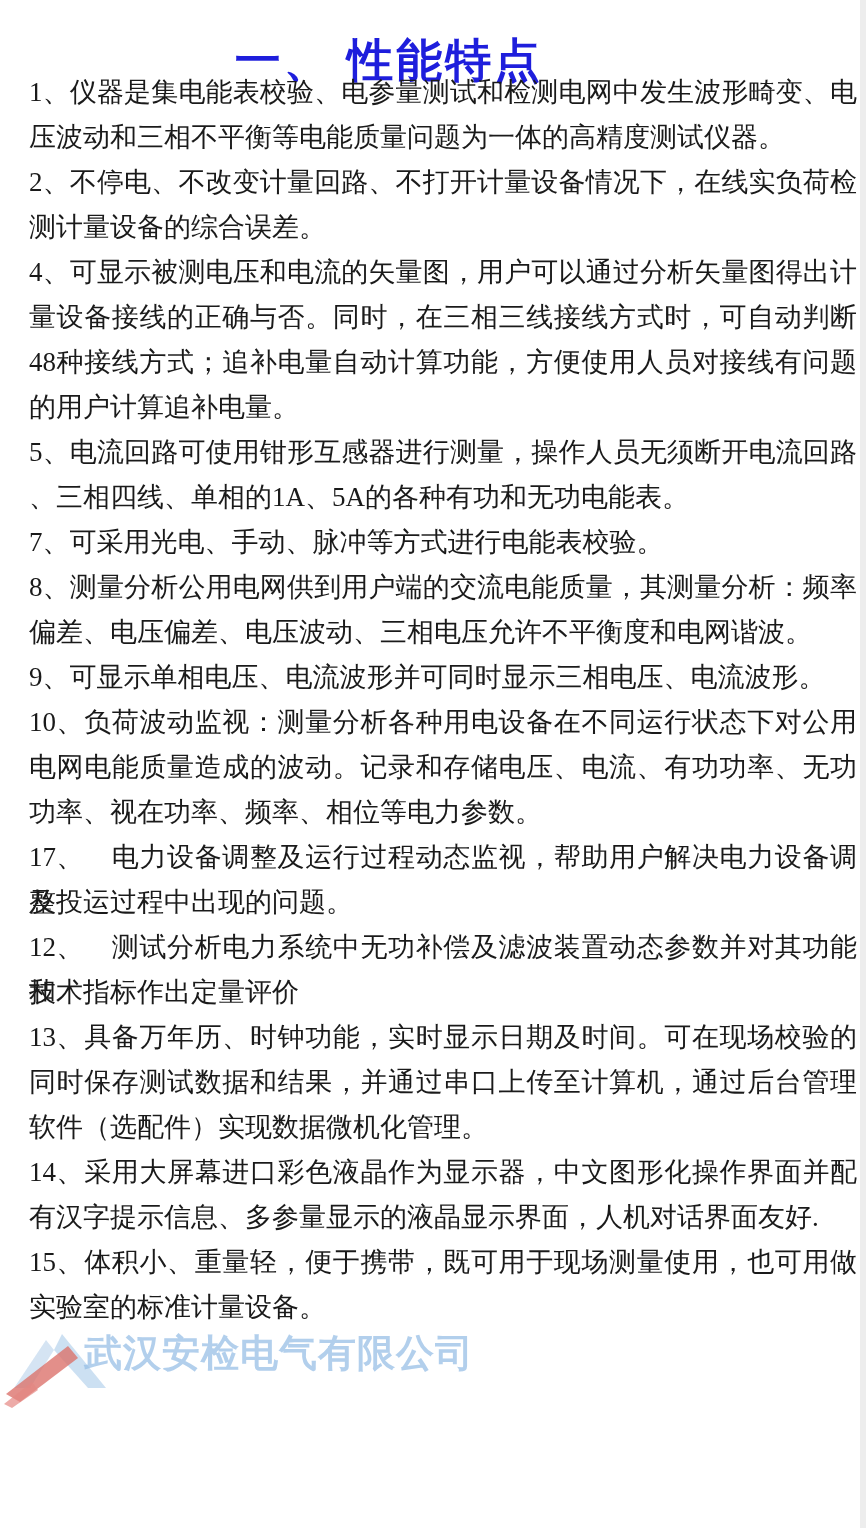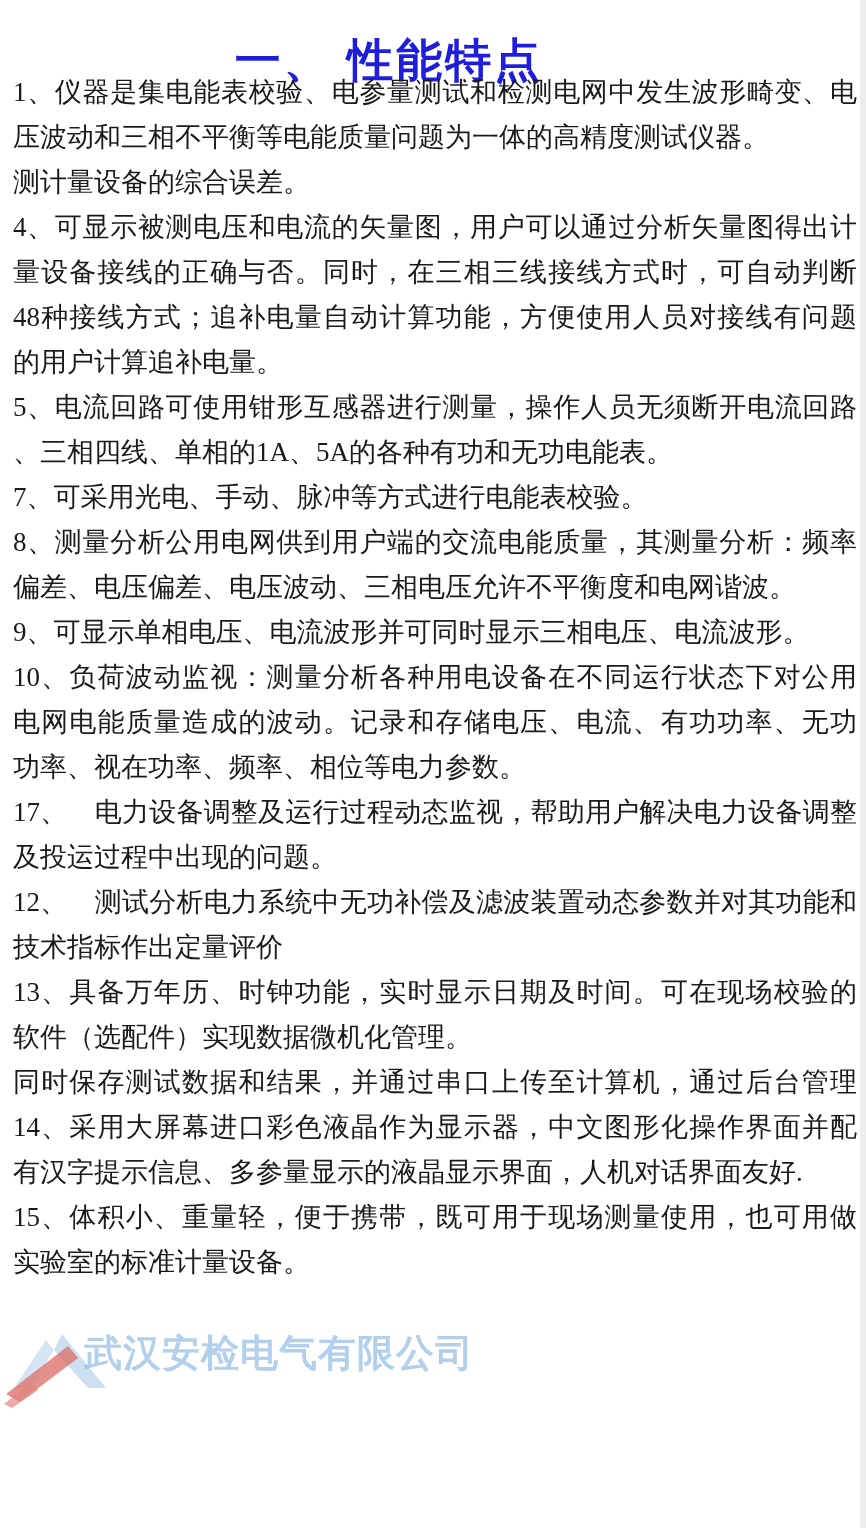--- a/index.html
+++ b/index.html
@@ -28,20 +28,21 @@
     color: #1a1a1a;
     font-size: 27px;
     z-index: 2;
   }
   .line {
     height: 45px; line-height: 45px;
     text-align: justify;
     text-justify: inter-character;
     overflow: visible;
     white-space: normal;
+    margin-left: 16px;
   }
   .line.fill { text-align-last: justify; }
 
   .watermark {
     position: absolute; top: 1318px; left: 0;
     width: 560px; height: 100px;
     z-index: 1;
   }
   .wm-text {
     position: absolute; left: 84px; top: 10px;
@@ -74,41 +75,42 @@
       <path d="M2 74 L30 52 L36 60 L10 78 Z" fill="#dc6058" opacity="0.7"></path>
     </svg>
     <span class="wm-text">武汉安检电气有限公司</span>
   </div>
 
   <h1 class="title">一、 性能特点</h1>
 
   <div class="content">
       <div class="line fill">1、仪器是集电能表校验、电参量测试和检测电网中发生波形畸变、电</div>
       <div class="line">压波动和三相不平衡等电能质量问题为一体的高精度测试仪器。</div>
+      <div class="line fill">2、不停电、不改变计量回路、不打开计量设备情况下，在线实负荷检</div>
       <div class="line">测计量设备的综合误差。</div>
       <div class="line fill">4、可显示被测电压和电流的矢量图，用户可以通过分析矢量图得出计</div>
       <div class="line fill">量设备接线的正确与否。同时，在三相三线接线方式时，可自动判断</div>
       <div class="line fill">48种接线方式；追补电量自动计算功能，方便使用人员对接线有问题</div>
       <div class="line">的用户计算追补电量。</div>
       <div class="line fill">5、电流回路可使用钳形互感器进行测量，操作人员无须断开电流回路</div>
       <div class="line">、三相四线、单相的1A、5A的各种有功和无功电能表。</div>
       <div class="line">7、可采用光电、手动、脉冲等方式进行电能表校验。</div>
       <div class="line fill">8、测量分析公用电网供到用户端的交流电能质量，其测量分析：频率</div>
       <div class="line">偏差、电压偏差、电压波动、三相电压允许不平衡度和电网谐波。</div>
       <div class="line">9、可显示单相电压、电流波形并可同时显示三相电压、电流波形。</div>
       <div class="line fill">10、负荷波动监视：测量分析各种用电设备在不同运行状态下对公用</div>
       <div class="line fill">电网电能质量造成的波动。记录和存储电压、电流、有功功率、无功</div>
       <div class="line">功率、视在功率、频率、相位等电力参数。</div>
       <div class="line fill">17、　电力设备调整及运行过程动态监视，帮助用户解决电力设备调整</div>
       <div class="line">及投运过程中出现的问题。</div>
       <div class="line fill">12、　测试分析电力系统中无功补偿及滤波装置动态参数并对其功能和</div>
       <div class="line">技术指标作出定量评价</div>
       <div class="line fill">13、具备万年历、时钟功能，实时显示日期及时间。可在现场校验的</div>
+      <div class="line fill">同时保存测试数据和结果，并通过串口上传至计算机，通过后台管理</div>
       <div class="line">软件（选配件）实现数据微机化管理。</div>
-      <div class="line fill">同时保存测试数据和结果，并通过串口上传至计算机，通过后台管理</div>
       <div class="line fill">14、采用大屏幕进口彩色液晶作为显示器，中文图形化操作界面并配</div>
       <div class="line">有汉字提示信息、多参量显示的液晶显示界面，人机对话界面友好.</div>
       <div class="line fill">15、体积小、重量轻，便于携带，既可用于现场测量使用，也可用做</div>
       <div class="line">实验室的标准计量设备。</div>
     </div>
 
   <div class="edge-strip"></div>
 
 </div>
 

